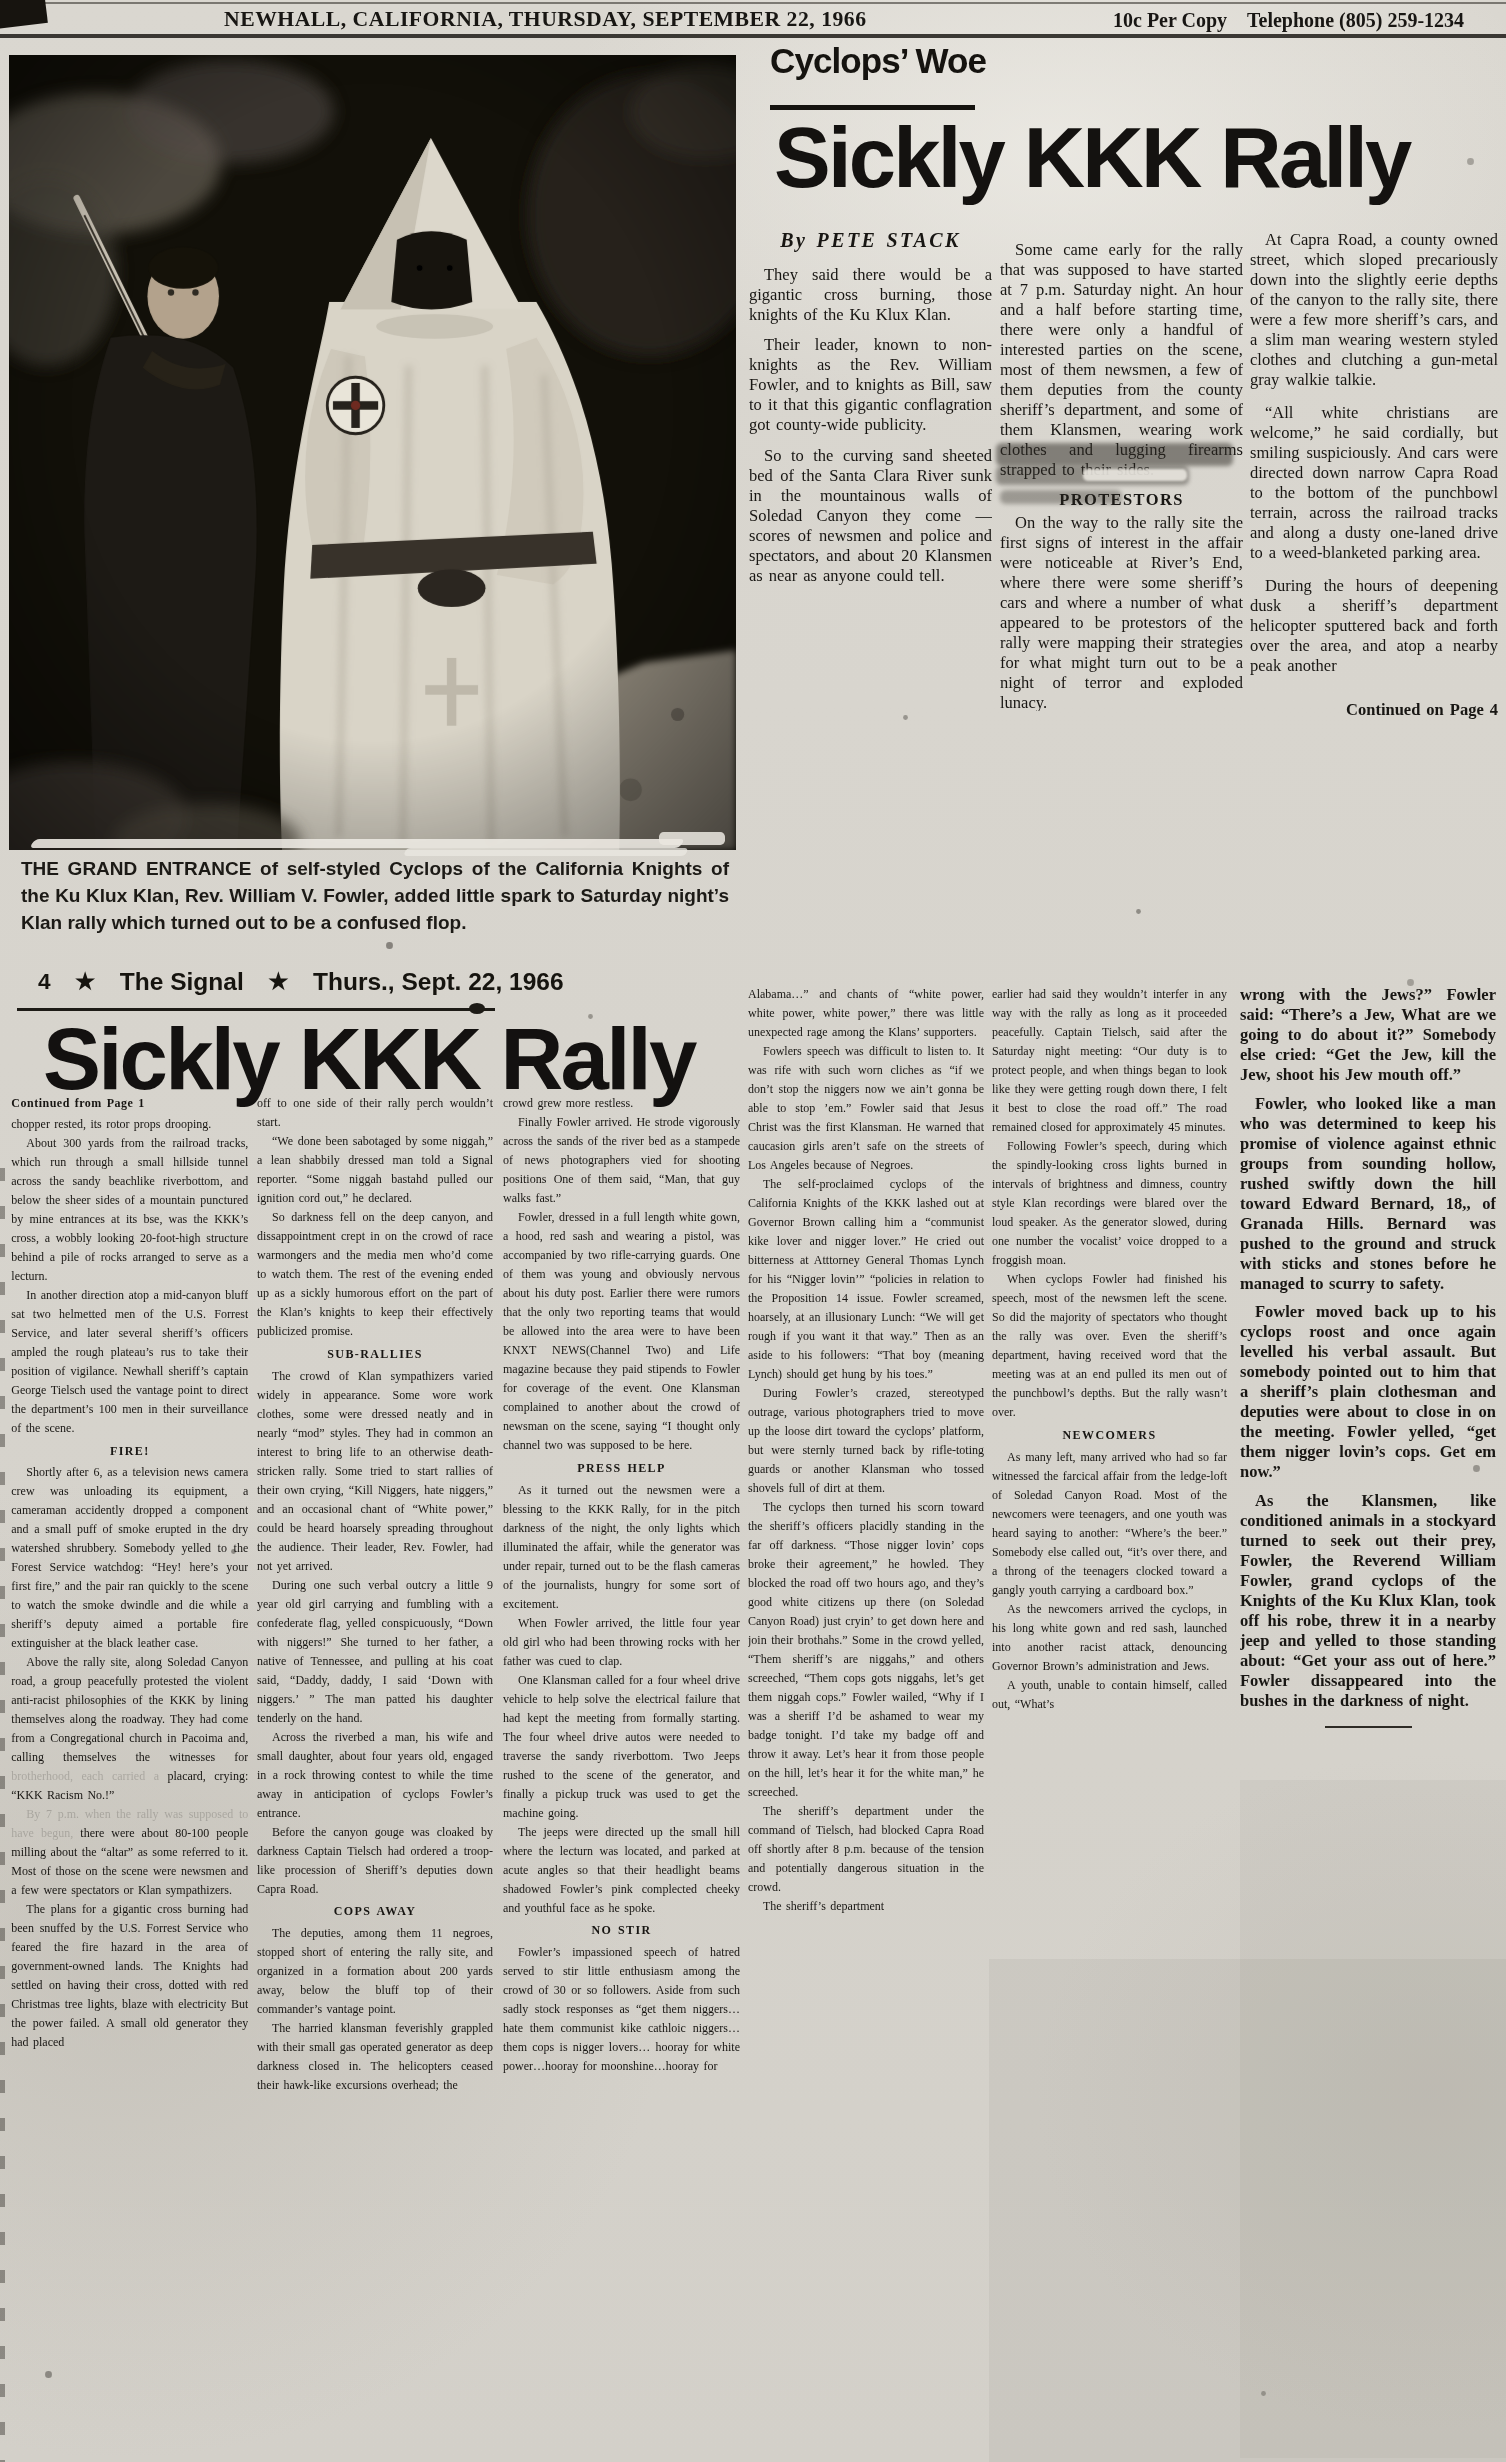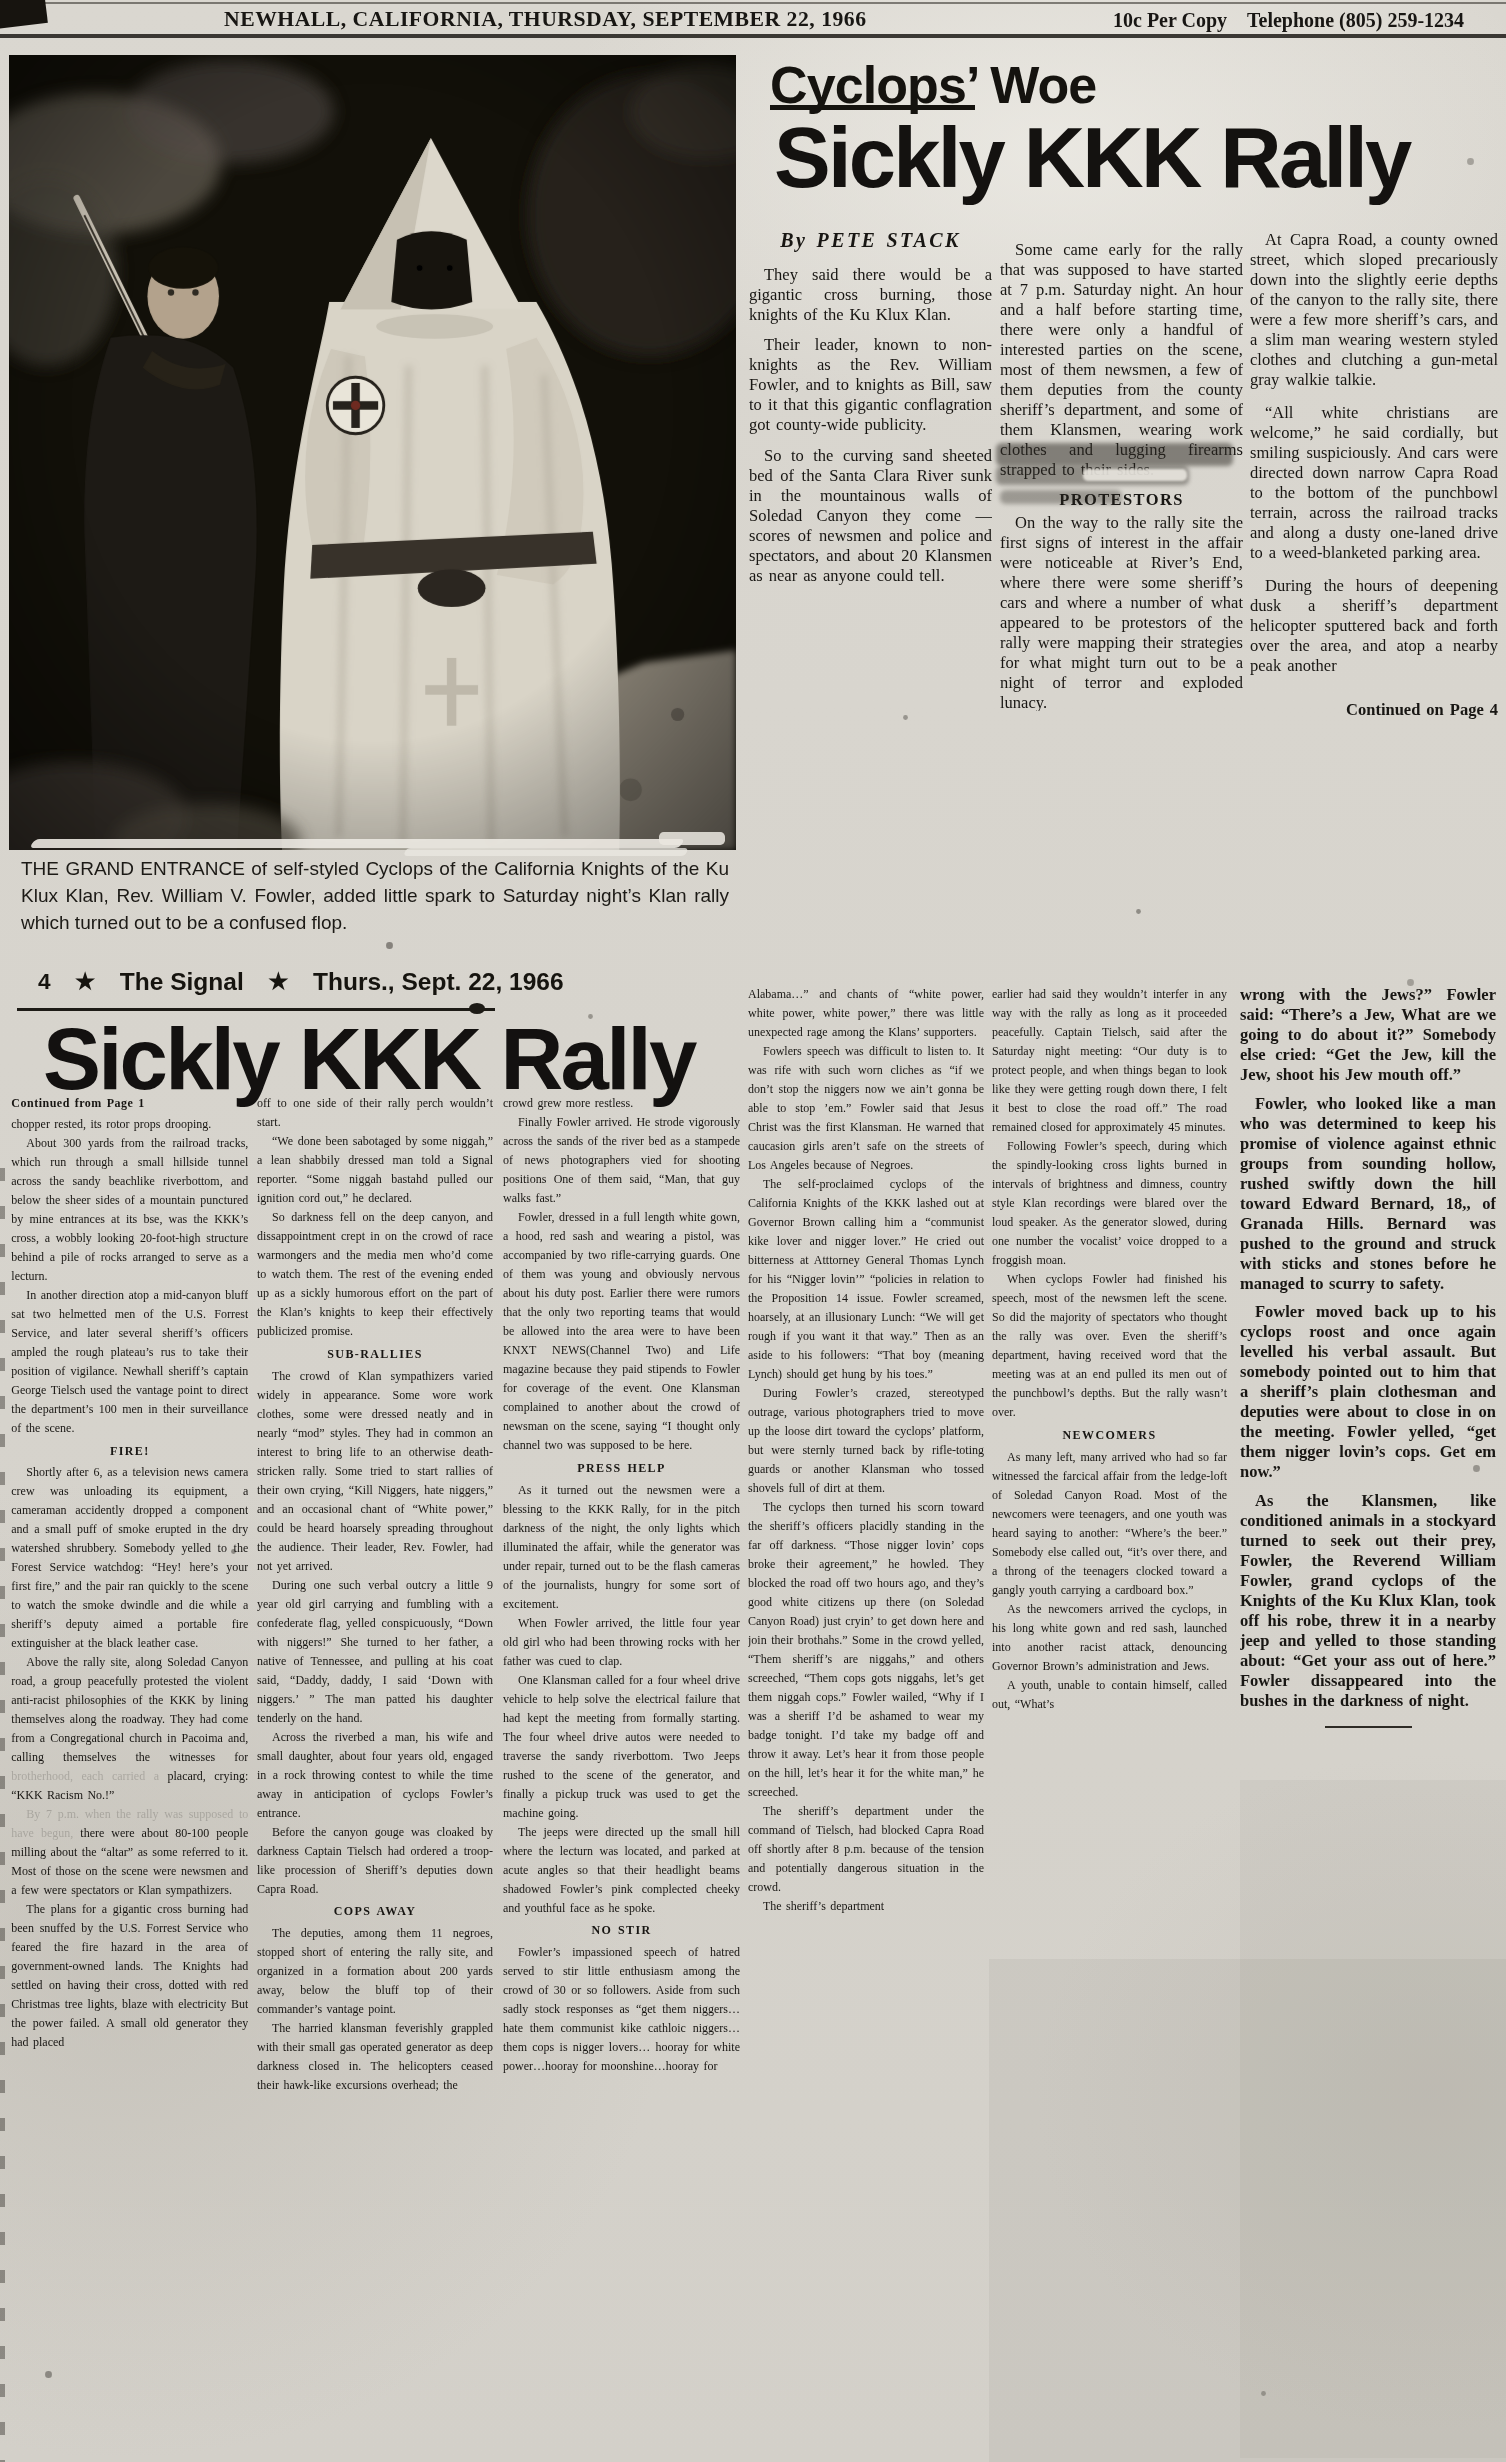--- a/index.html
+++ b/index.html
@@ -17,24 +17,24 @@
   .top-hairline { left:0; top:1.9px; width:1507px; height:1.9px; background:#2b2823; opacity:.55; }
   .masthead-rule { left:0; top:34px; width:1507px; height:3.8px; background:#23211c; opacity:.88; }
   .dateline { left:224px; top:6.6px; font-weight:bold; font-size:21.7px; letter-spacing:0.5px; white-space:nowrap; }
   .price    { left:1113px; top:8.5px; font-weight:bold; font-size:20px; white-space:nowrap; }
   .phone    { left:1247px; top:8.5px; font-weight:bold; font-size:20px; white-space:nowrap; }
   
   .photo { left:9.4px; top:55px; width:727px; height:795px; background:#0f0d0a; }
   .photo svg { display:block; width:100%; height:100%; }
   
   .caption { left:21px; top:855px; width:708px; font-family:"Liberation Sans", sans-serif;
-             font-weight:normal; font-size:19px; line-height:27px; text-align:justify; color:#1c1a16; }
-  
-  .kicker { left:770px; top:55px; font-family:"Liberation Sans", sans-serif; font-weight:bold;
-            font-size:52px; letter-spacing:-0.9px; color:#15130f; white-space:nowrap; }
+             font-weight:bold; font-size:19px; line-height:27px; text-align:justify; color:#1c1a16; }
+  
+  .kicker { left:770px; top:41px; font-family:"Liberation Sans", sans-serif; font-weight:bold;
+            font-size:35px; letter-spacing:-0.9px; color:#15130f; white-space:nowrap; }
   .kicker-underline { left:770px; top:105px; width:205px; height:4.7px; background:#15130f; }
   .headline1 { left:774px; top:109px; font-family:"Liberation Sans", sans-serif; font-weight:bold;
                font-size:85px; letter-spacing:-2.8px; white-space:nowrap; color:#141210; }
   .tcol { font-size:16.5px; line-height:20px; text-align:justify; word-spacing:1.9px; overflow:hidden; }
   .colA { left:749px;  top:230px; width:243px; height:443px; }
   .colB { left:1000px; top:240px; width:243px; height:471px; }
   .colC { left:1250px; top:230px; width:248px; height:490px; }
   
   .p4-header { left:38px; top:968px; display:flex; align-items:center; gap:24.5px;
                font-family:"Liberation Sans", sans-serif; font-weight:bold; font-size:24.5px; color:#16140f; }

